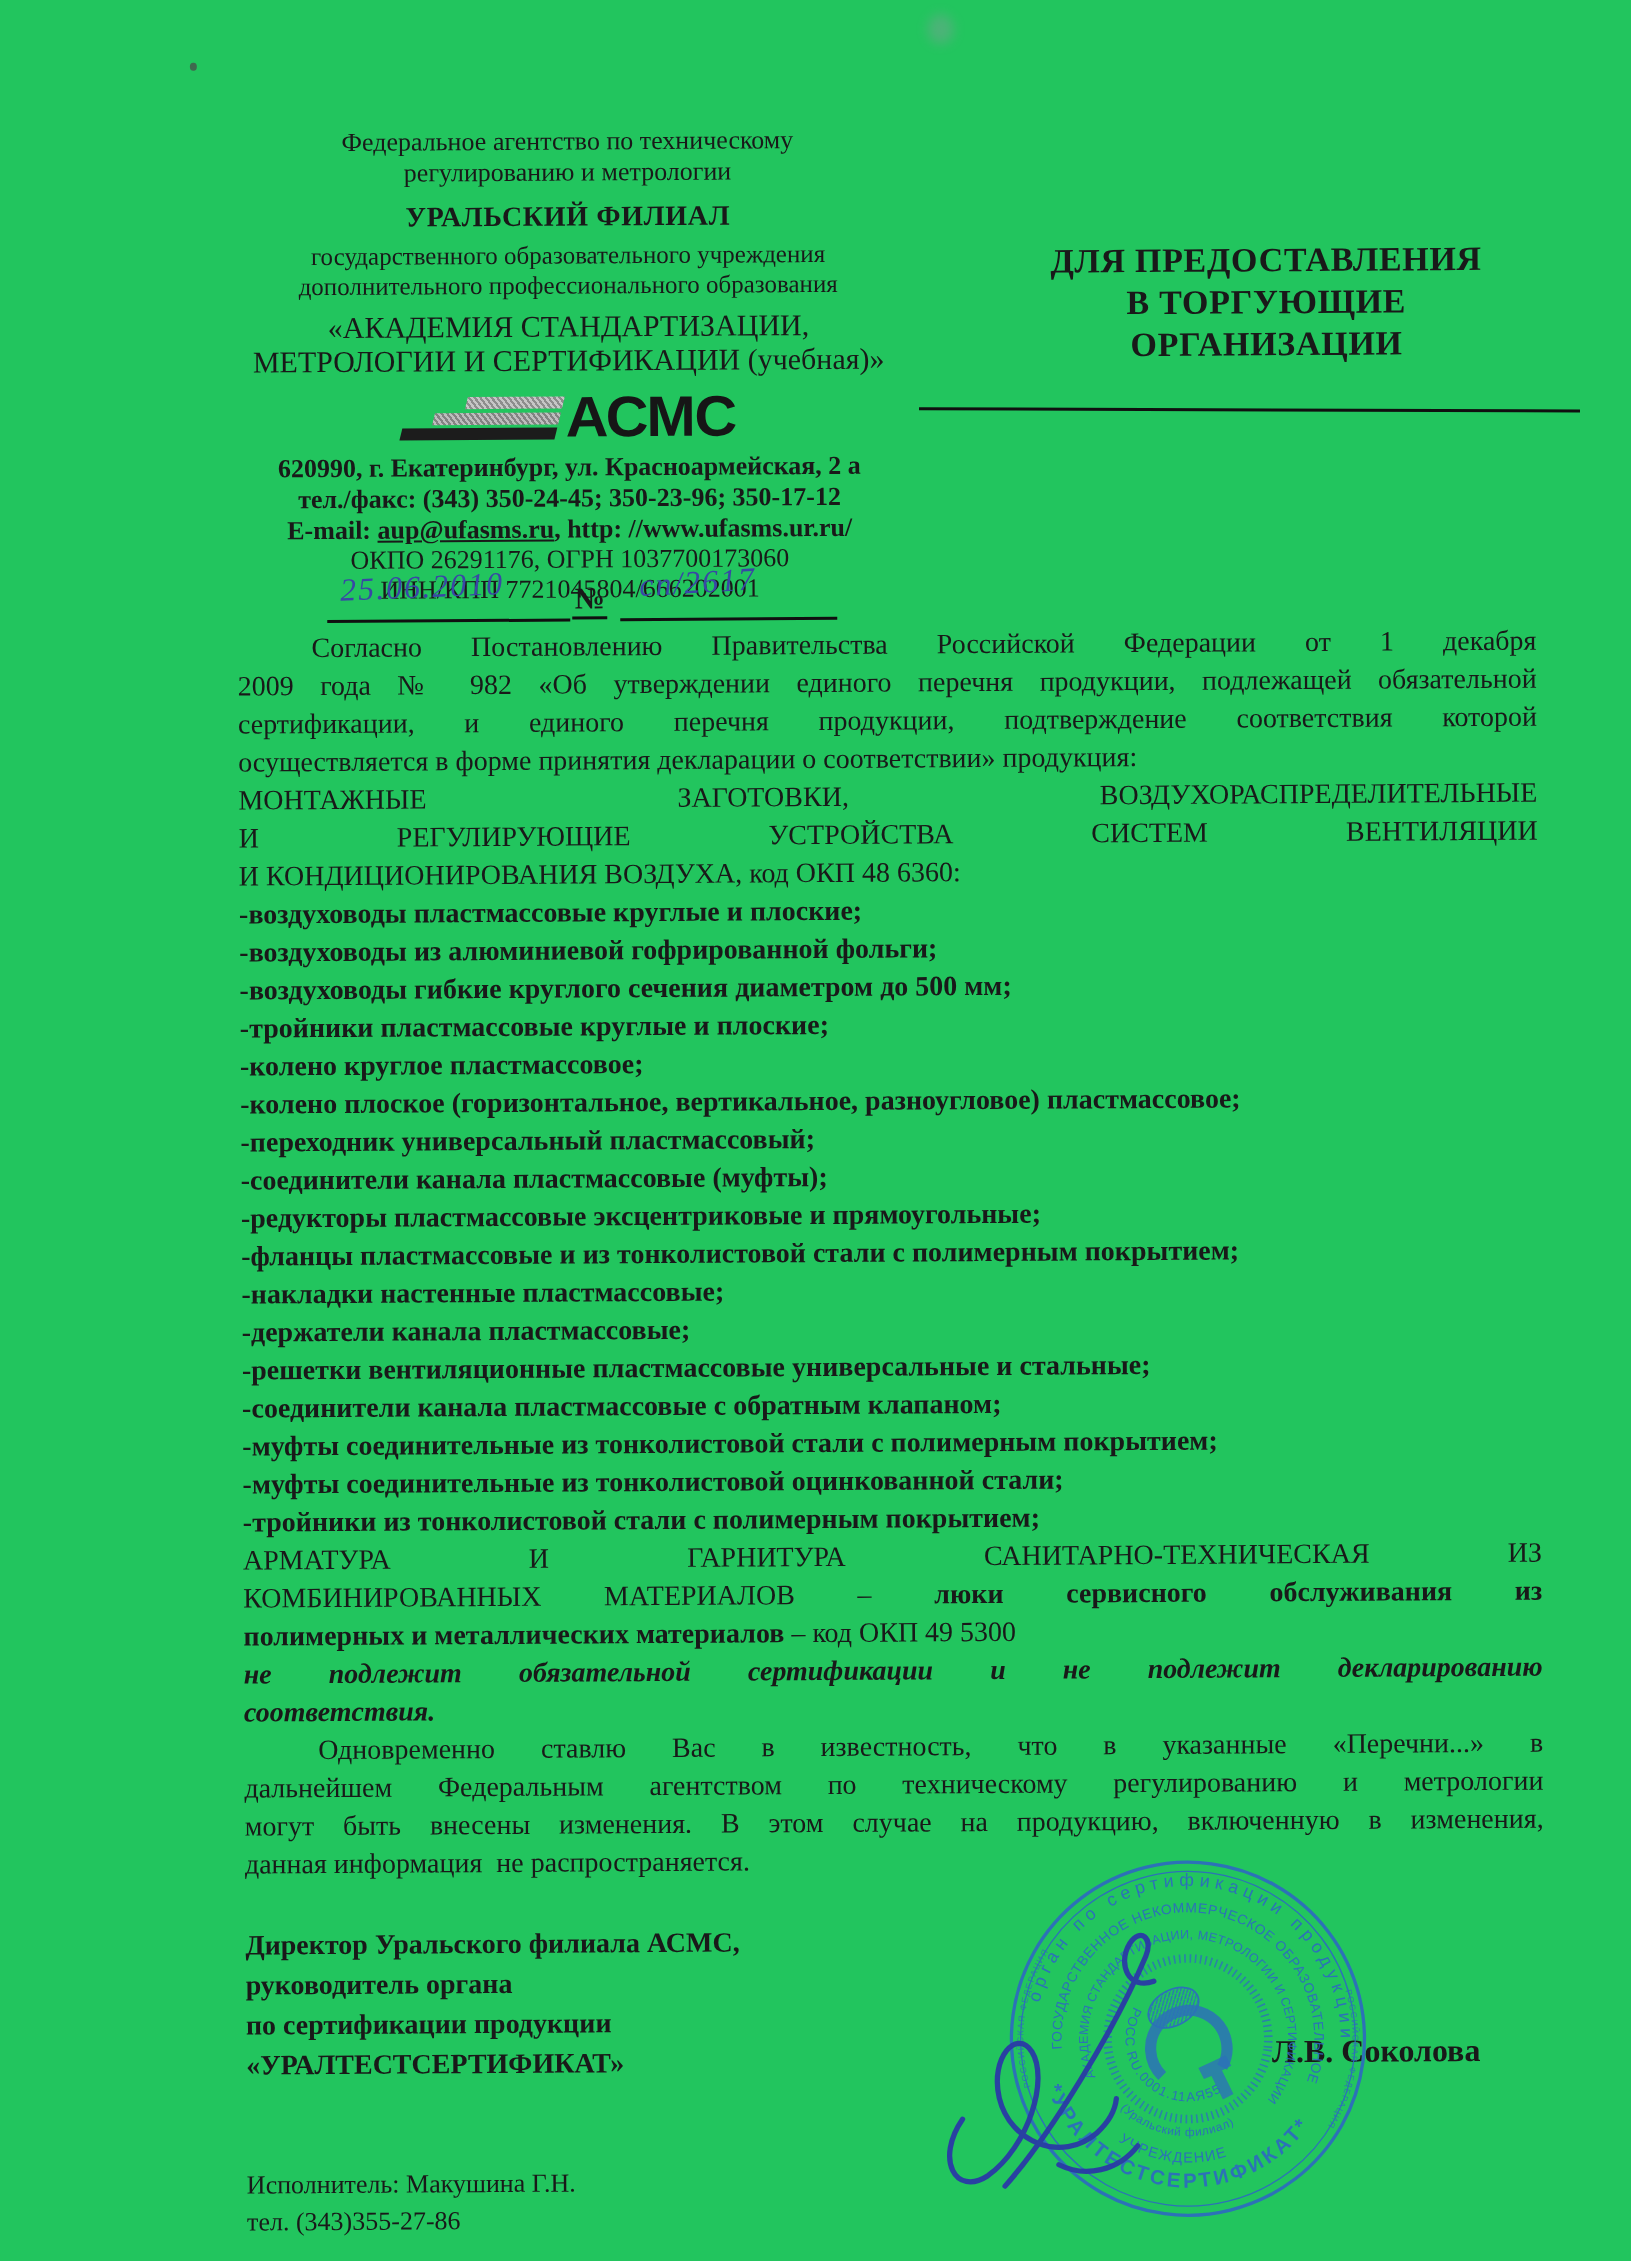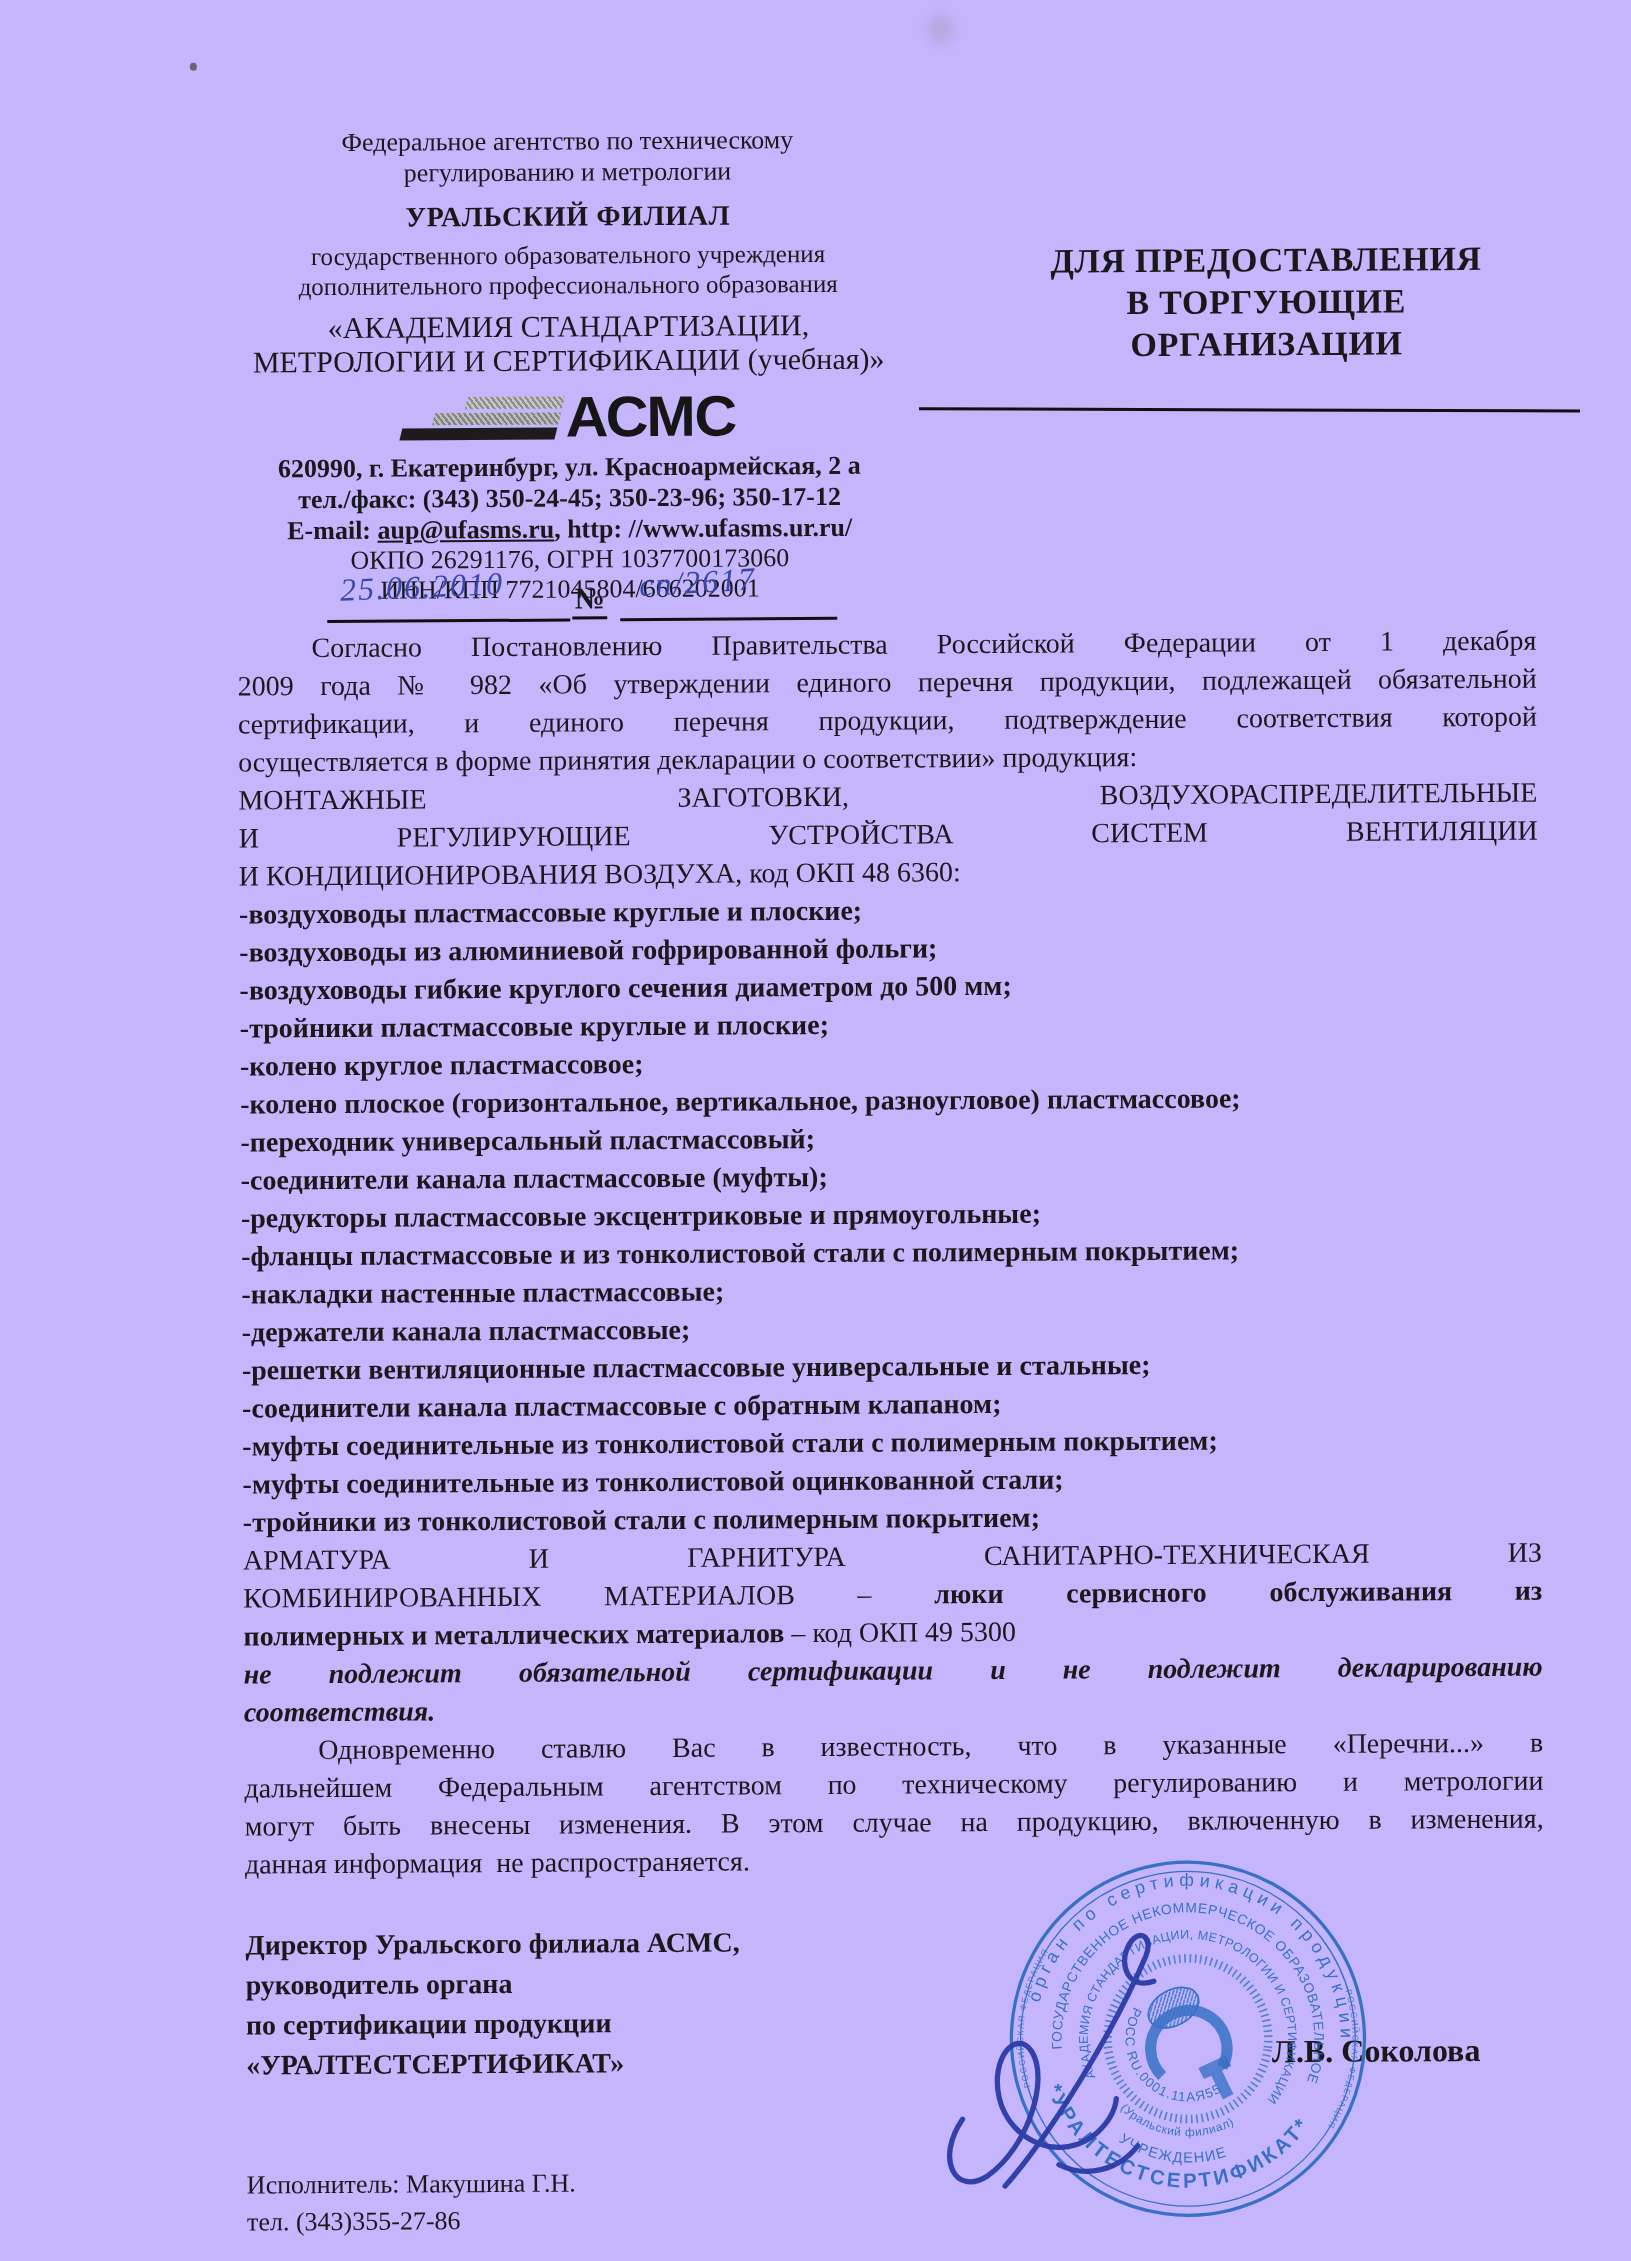--- a/index.html
+++ b/index.html
@@ -1,16 +1,16 @@
 <!DOCTYPE html>
 <html lang="ru" style="font-size:10.5px"><head>
 <meta charset="utf-8">
 <style>
   html,body{margin:0;padding:0;background:#ffffff;}
-  .page{position:relative;width:1632px;height:2261px;background:#c4b5fd;overflow:hidden;
+  .page{position:relative;width:1632px;height:2261px;background:#22c55e;overflow:hidden;
         font-family:"Liberation Serif","DejaVu Serif",serif;color:#191919;}
   .tilt{position:absolute;left:0;top:0;width:1632px;height:2261px;transform:rotate(-0.35deg);transform-origin:50% 40%;}
 
   
   .lh{position:absolute;left:243px;top:124px;width:658px;text-align:center;}
   .lh-agency{font-size:26px;line-height:31px;}
   .lh-branch{font-size:28px;line-height:33px;font-weight:bold;margin-top:12px;letter-spacing:0.7px;}
   .lh-inst{font-size:25px;line-height:30px;margin-top:8px;}
   .lh-acad{font-size:30px;line-height:34px;margin-top:9.2px;}
   .logo-row{margin-top:8px;height:61px;display:flex;align-items:center;justify-content:center;}

